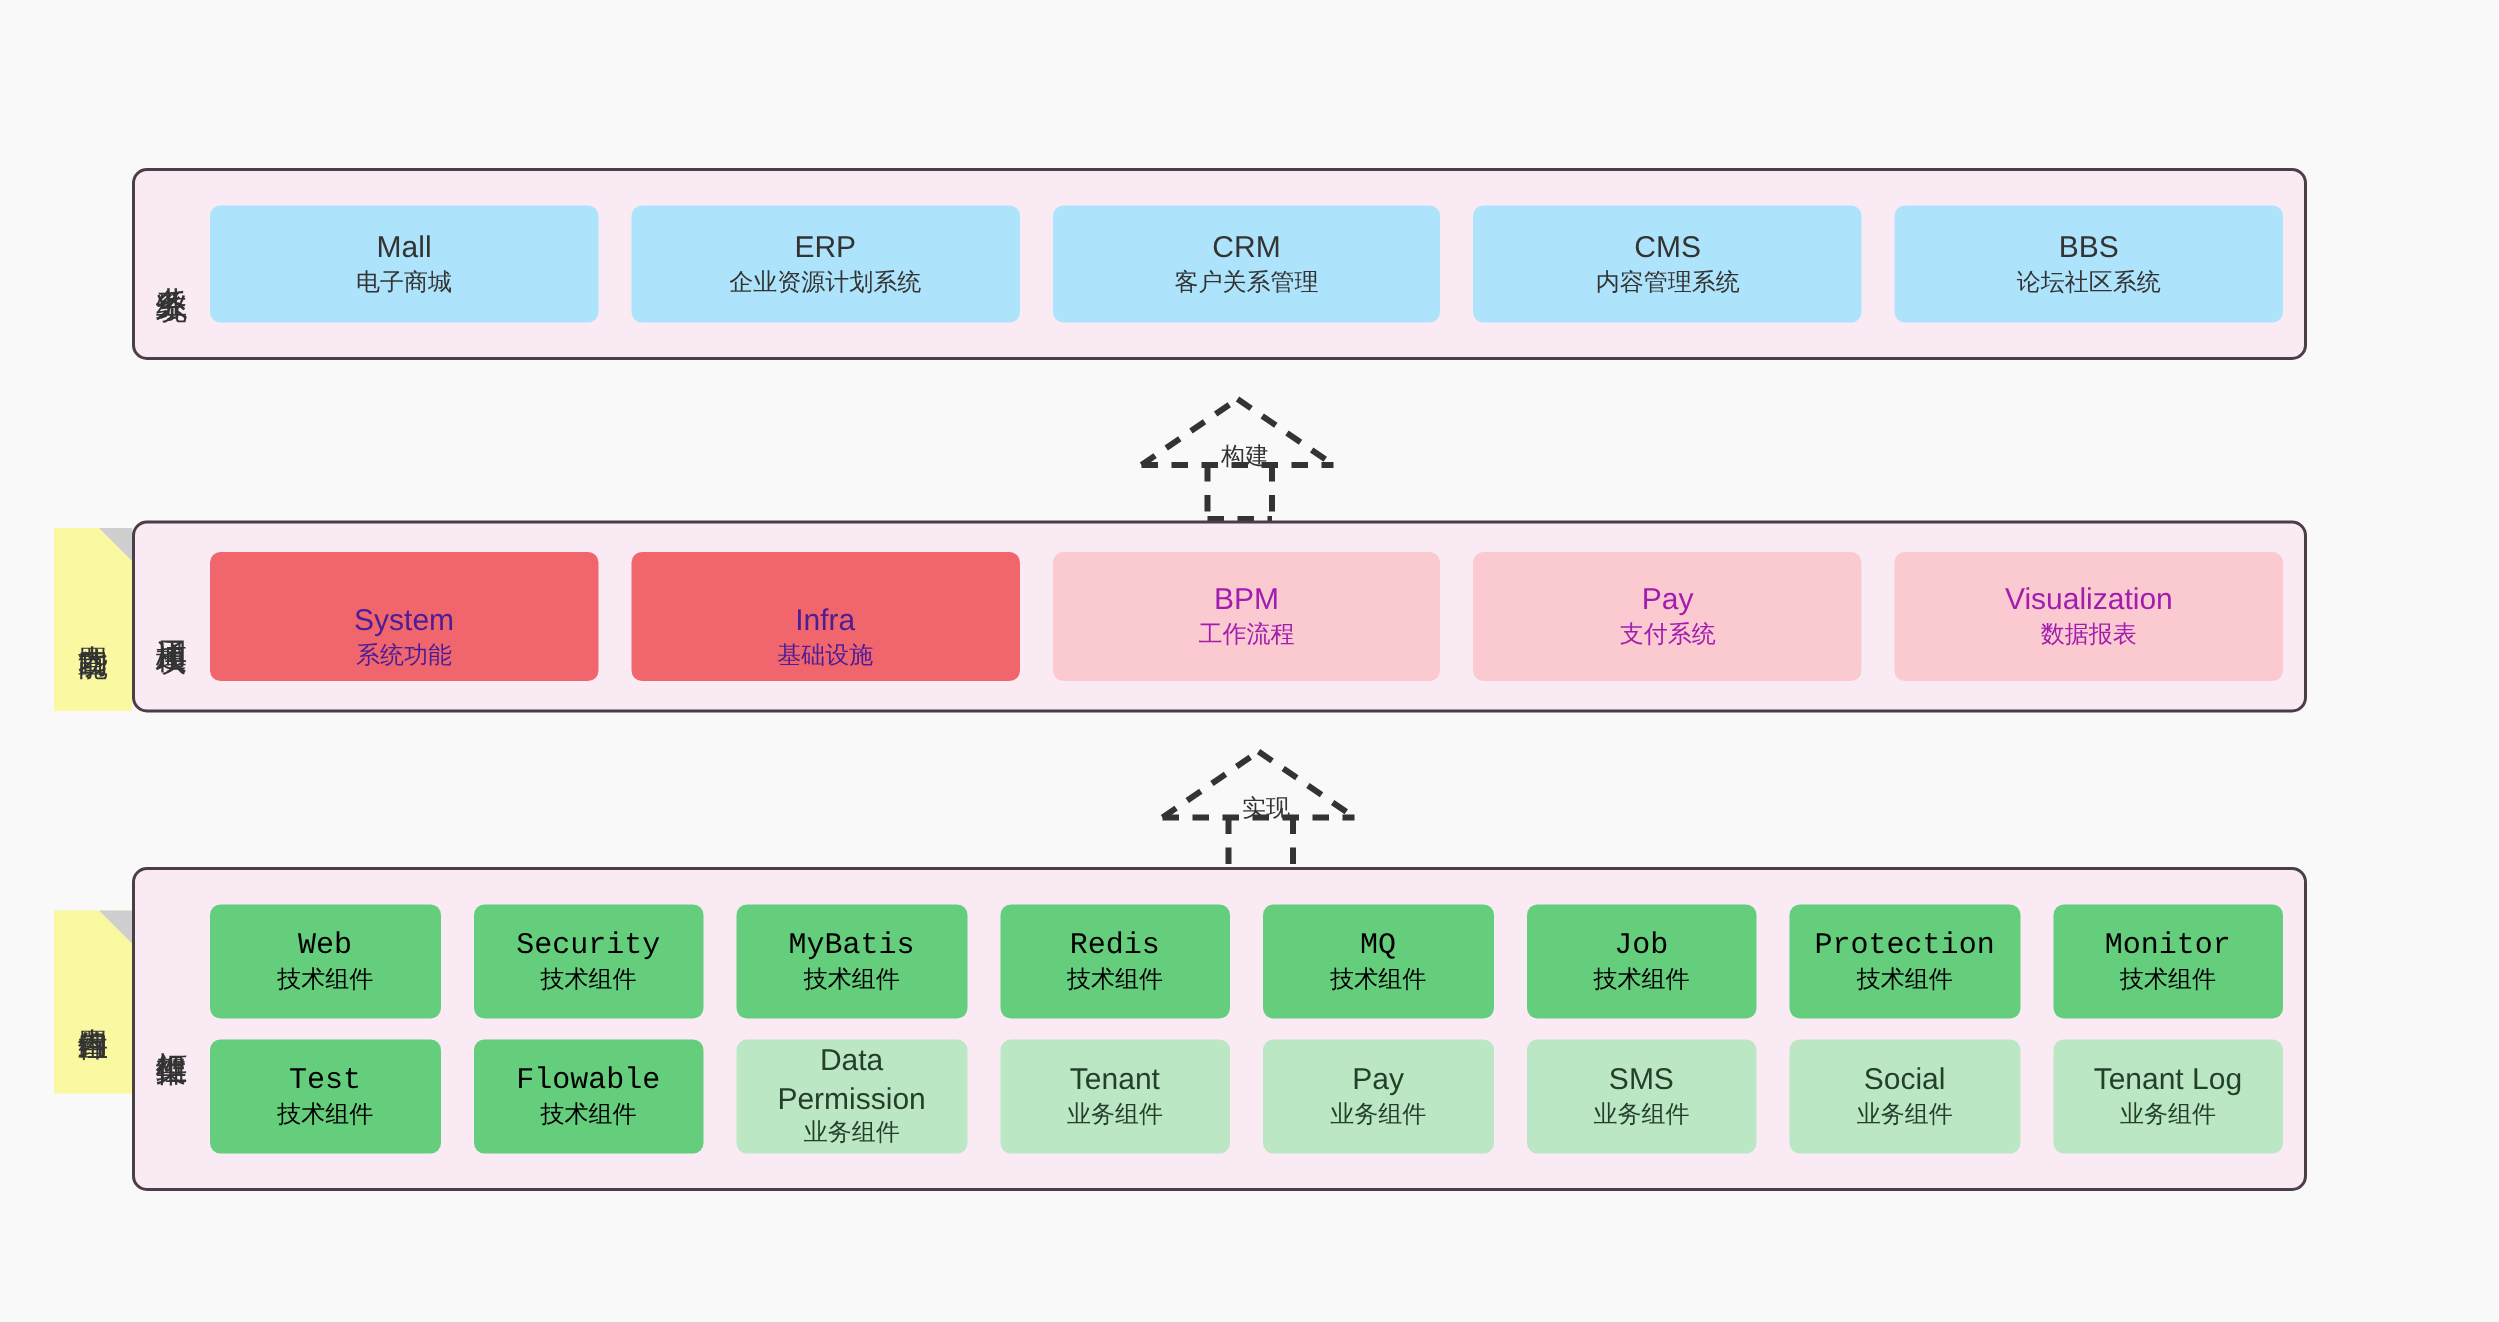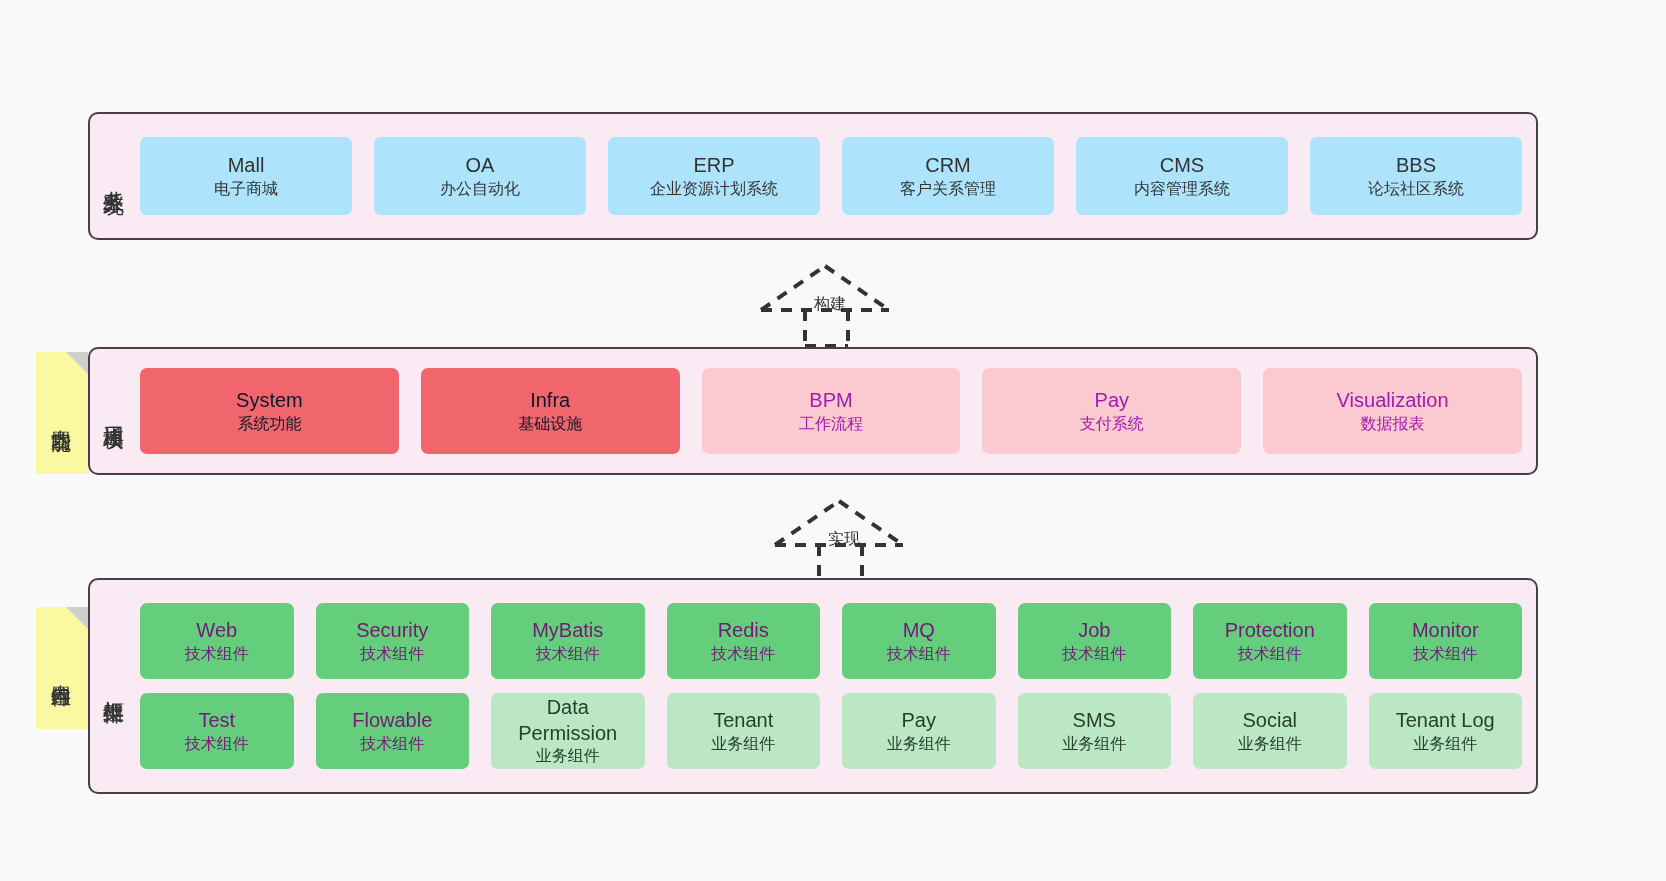--- a/index.html
+++ b/index.html
@@ -85,23 +85,23 @@
   }
   .card .card-sub {
     font-size: 16px;
   }
 
   .h-biz   { height: 78px; }
   .h-mod   { height: 86px; }
   .h-comp  { height: 76px; }
 
   .c-blue       { background: #ade3fb; color: #333333; }
-  .c-red        { background: #f1666d; color: #0f172a; }
+  .c-red        { background: #f1666d; color: #4c1d95; justify-content: flex-end; }
   .c-pink       { background: #fbc9d0; color: #a21caf; }
-  .c-green      { background: #65ce7d; color: #701a75; }
+  .c-green      { background: #65ce7d; color: #000000; font-family: Liberation Mono, monospace; }
   .c-greenlight { background: #bbe7c4; color: #24402b; }
 
   
   .note {
     position: absolute;
     background: #faf8a0;
     box-sizing: border-box;
     display: flex;
     align-items: center;
     justify-content: center;
@@ -141,24 +141,20 @@
 
 <div id="canvas">
 
   <div class="layer-panel" id="layer-business" style="left:88px; top:112px; width:1450px; height:128px;">
     <div class="layer-title">业务系统</div>
     <div class="layer-body">
       <div class="row">
         <div class="card h-biz c-blue">
           <span class="card-name">Mall</span>
           <span class="card-sub">电子商城</span>
-        </div>
-        <div class="card h-biz c-blue">
-          <span class="card-name">OA</span>
-          <span class="card-sub">办公自动化</span>
         </div>
         <div class="card h-biz c-blue">
           <span class="card-name">ERP</span>
           <span class="card-sub">企业资源计划系统</span>
         </div>
         <div class="card h-biz c-blue">
           <span class="card-name">CRM</span>
           <span class="card-sub">客户关系管理</span>
         </div>
         <div class="card h-biz c-blue">

